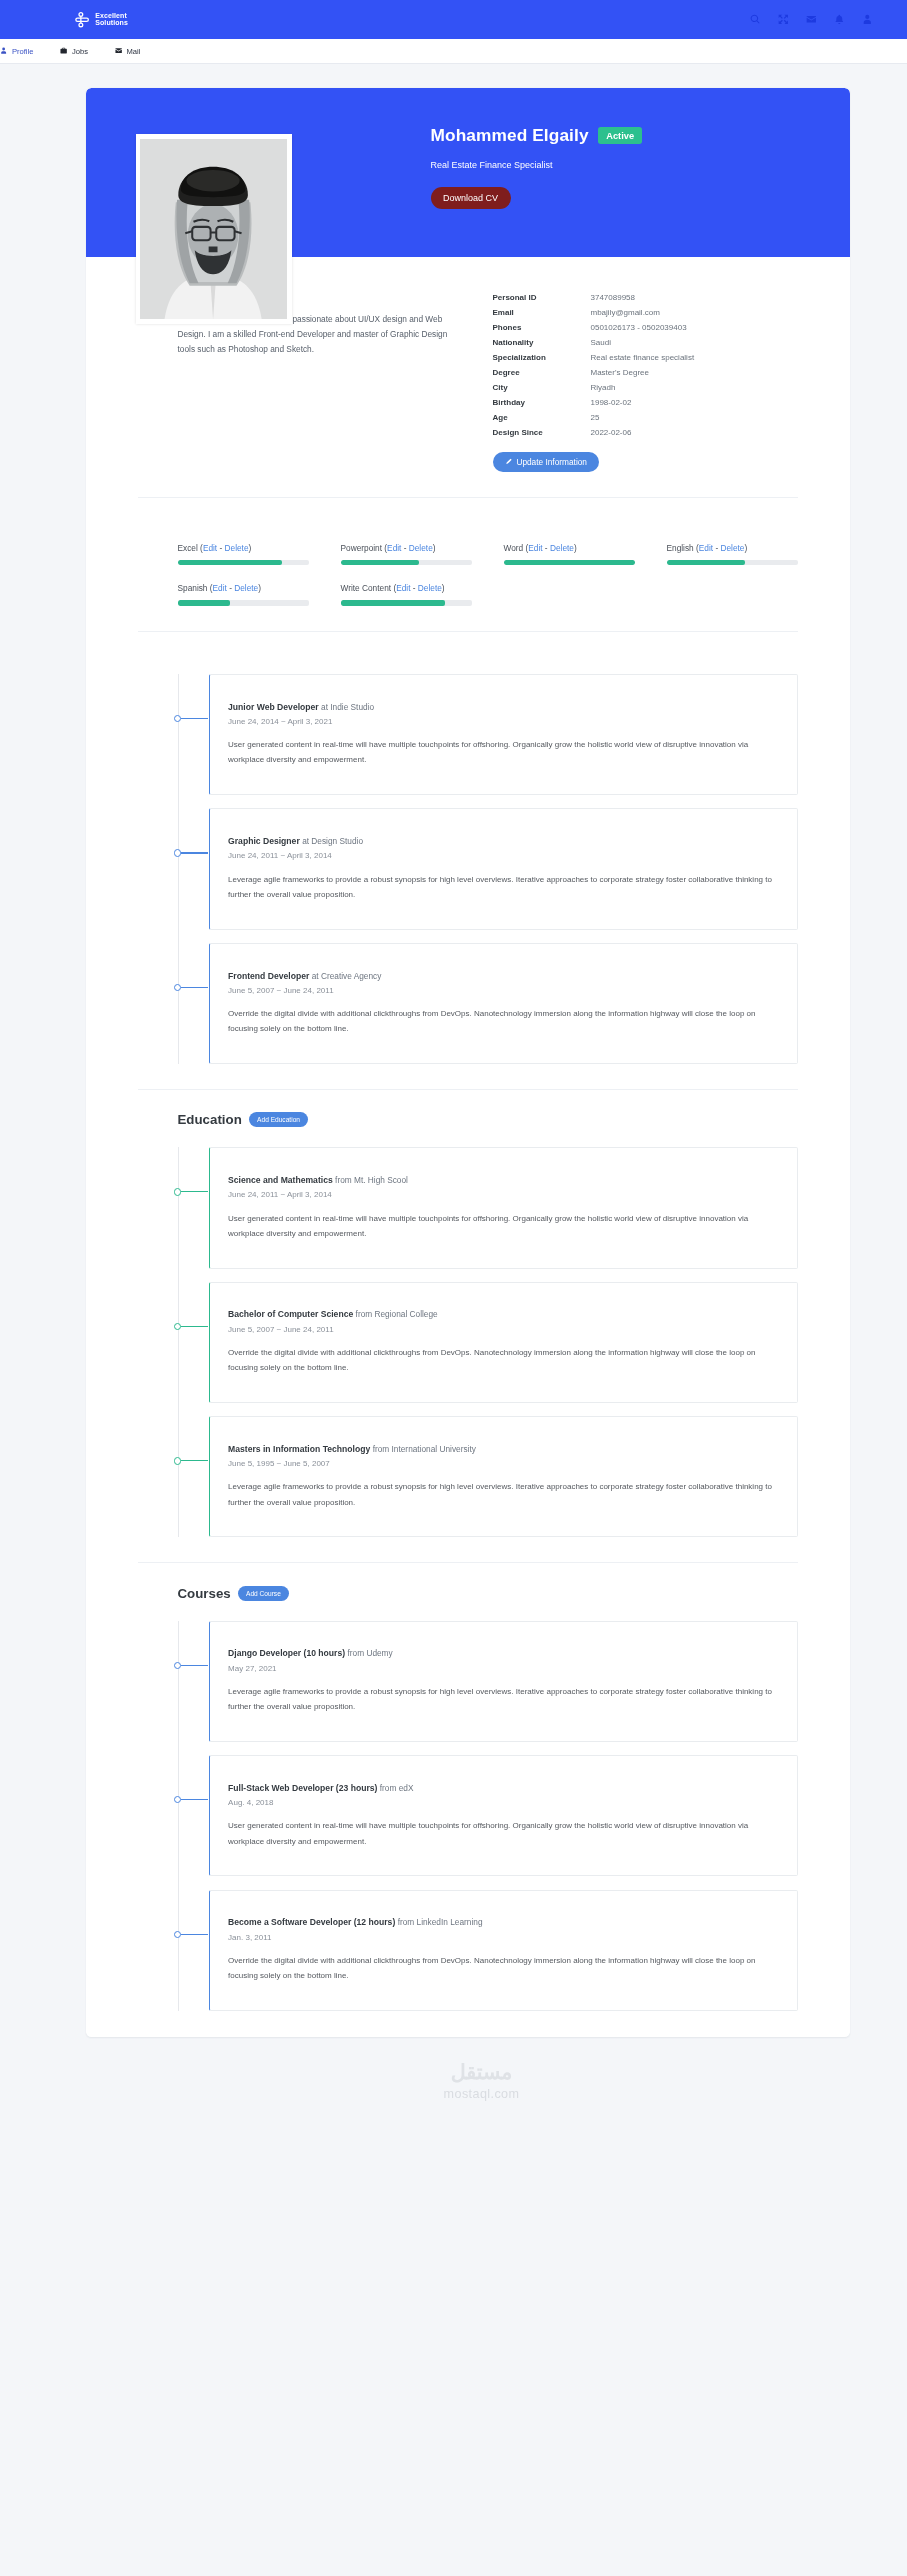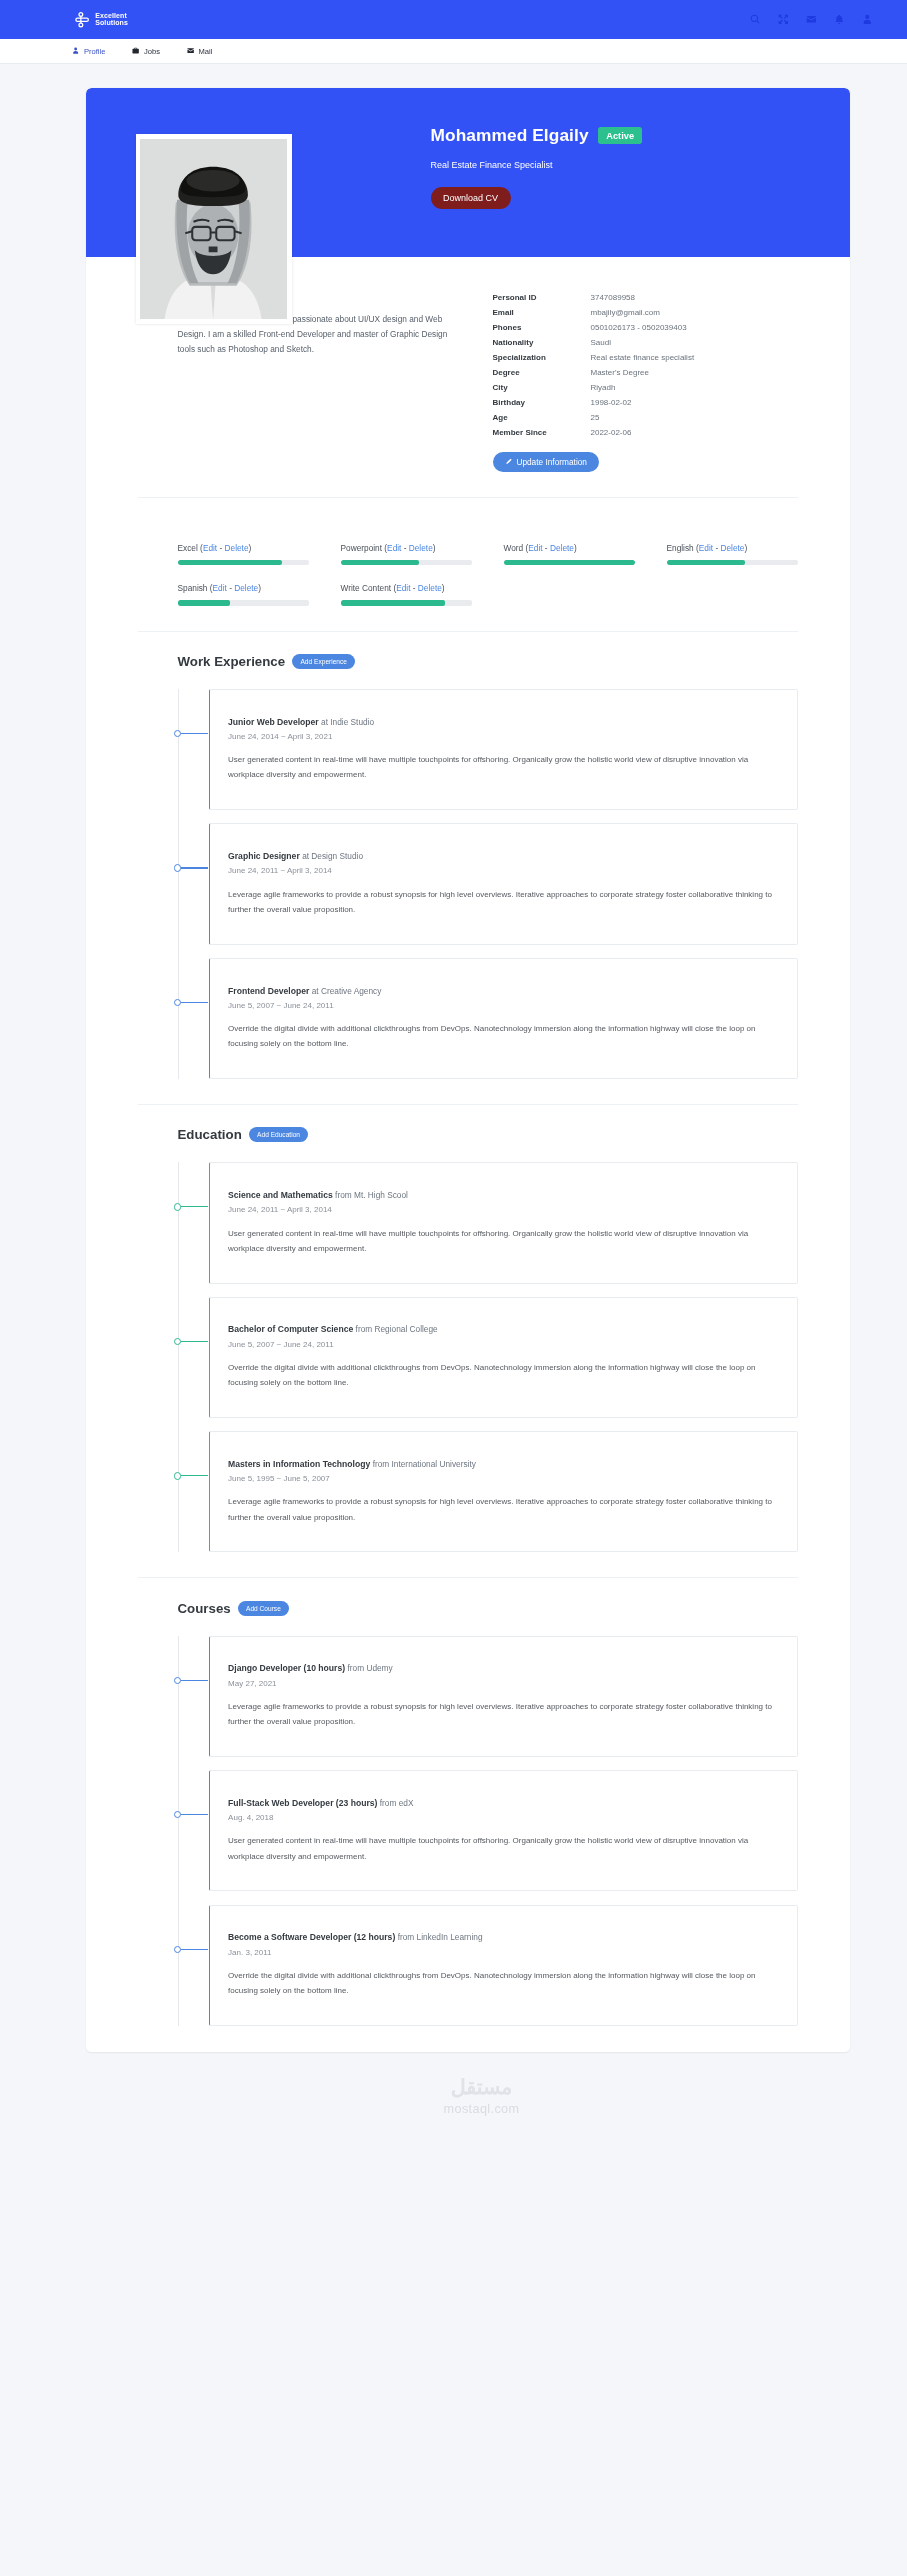--- a/index.html
+++ b/index.html
@@ -30,21 +30,20 @@
   .topicons .ic { width: 10.6px; height: 10.6px; display: block; cursor: pointer; }
   .topicons .ic svg { display: block; width: 10.6px; height: 10.6px; fill: #1d3ae0; }
 
   
   .navstrip {
     height: 25px;
     background: #ffffff;
     border-bottom: 0.7px solid #e7eaf0;
     display: flex;
     align-items: center;
-    padding-left: 72px;
     gap: 26.6px;
   }
   .navitem { display: flex; align-items: center; gap: 4.6px; font-size: 7.6px; cursor: pointer; }
   .navitem svg { width: 7.3px; height: 7.3px; display: block; }
   .navitem.active, .navitem.active span { color: #3a52c4; }
   .navitem.active svg { fill: #3a52c4; }
   .navitem.idle span { color: #2b3240; }
   .navitem.idle svg { fill: #23272f; }
 
   
@@ -396,21 +395,21 @@
               </tr>
             <tr>
                 <td class="info-k">Birthday</td>
                 <td class="info-v">1998-02-02</td>
               </tr>
             <tr>
                 <td class="info-k">Age</td>
                 <td class="info-v">25</td>
               </tr>
             <tr>
-                <td class="info-k">Member Since</td>
+                <td class="info-k">Design Since</td>
                 <td class="info-v">2022-02-06</td>
               </tr>
           </tbody>
         </table>
         <button class="btn-update">
           <svg viewBox="0 0 16 16">
               <path d="M12.1 1.4l2.5 2.5-8.4 8.4-3.3.8.8-3.3 8.4-8.4z"></path>
             </svg>
           <span>Update Information</span>
         </button>
@@ -481,24 +480,20 @@
               <i style="width: 80%;"></i>
             </div>
         </div>
 
       </div>
     </div>
 
     <div class="divider"></div>
 
     <div class="sec">
-      <div class="sec-head">
-        <span class="sec-h">Work Experience</span>
-        <button class="pill">Add Experience</button>
-      </div>
       <div class="timeline blue">
         <div class="tl-line"></div>
 
         <div class="tl-item">
           <span class="tl-dot"></span>
           <span class="tl-conn"></span>
           <div class="tl-card">
             <div class="tl-title">
               <span>Junior Web Developer</span>
               <span class="at">at Indie Studio</span>

